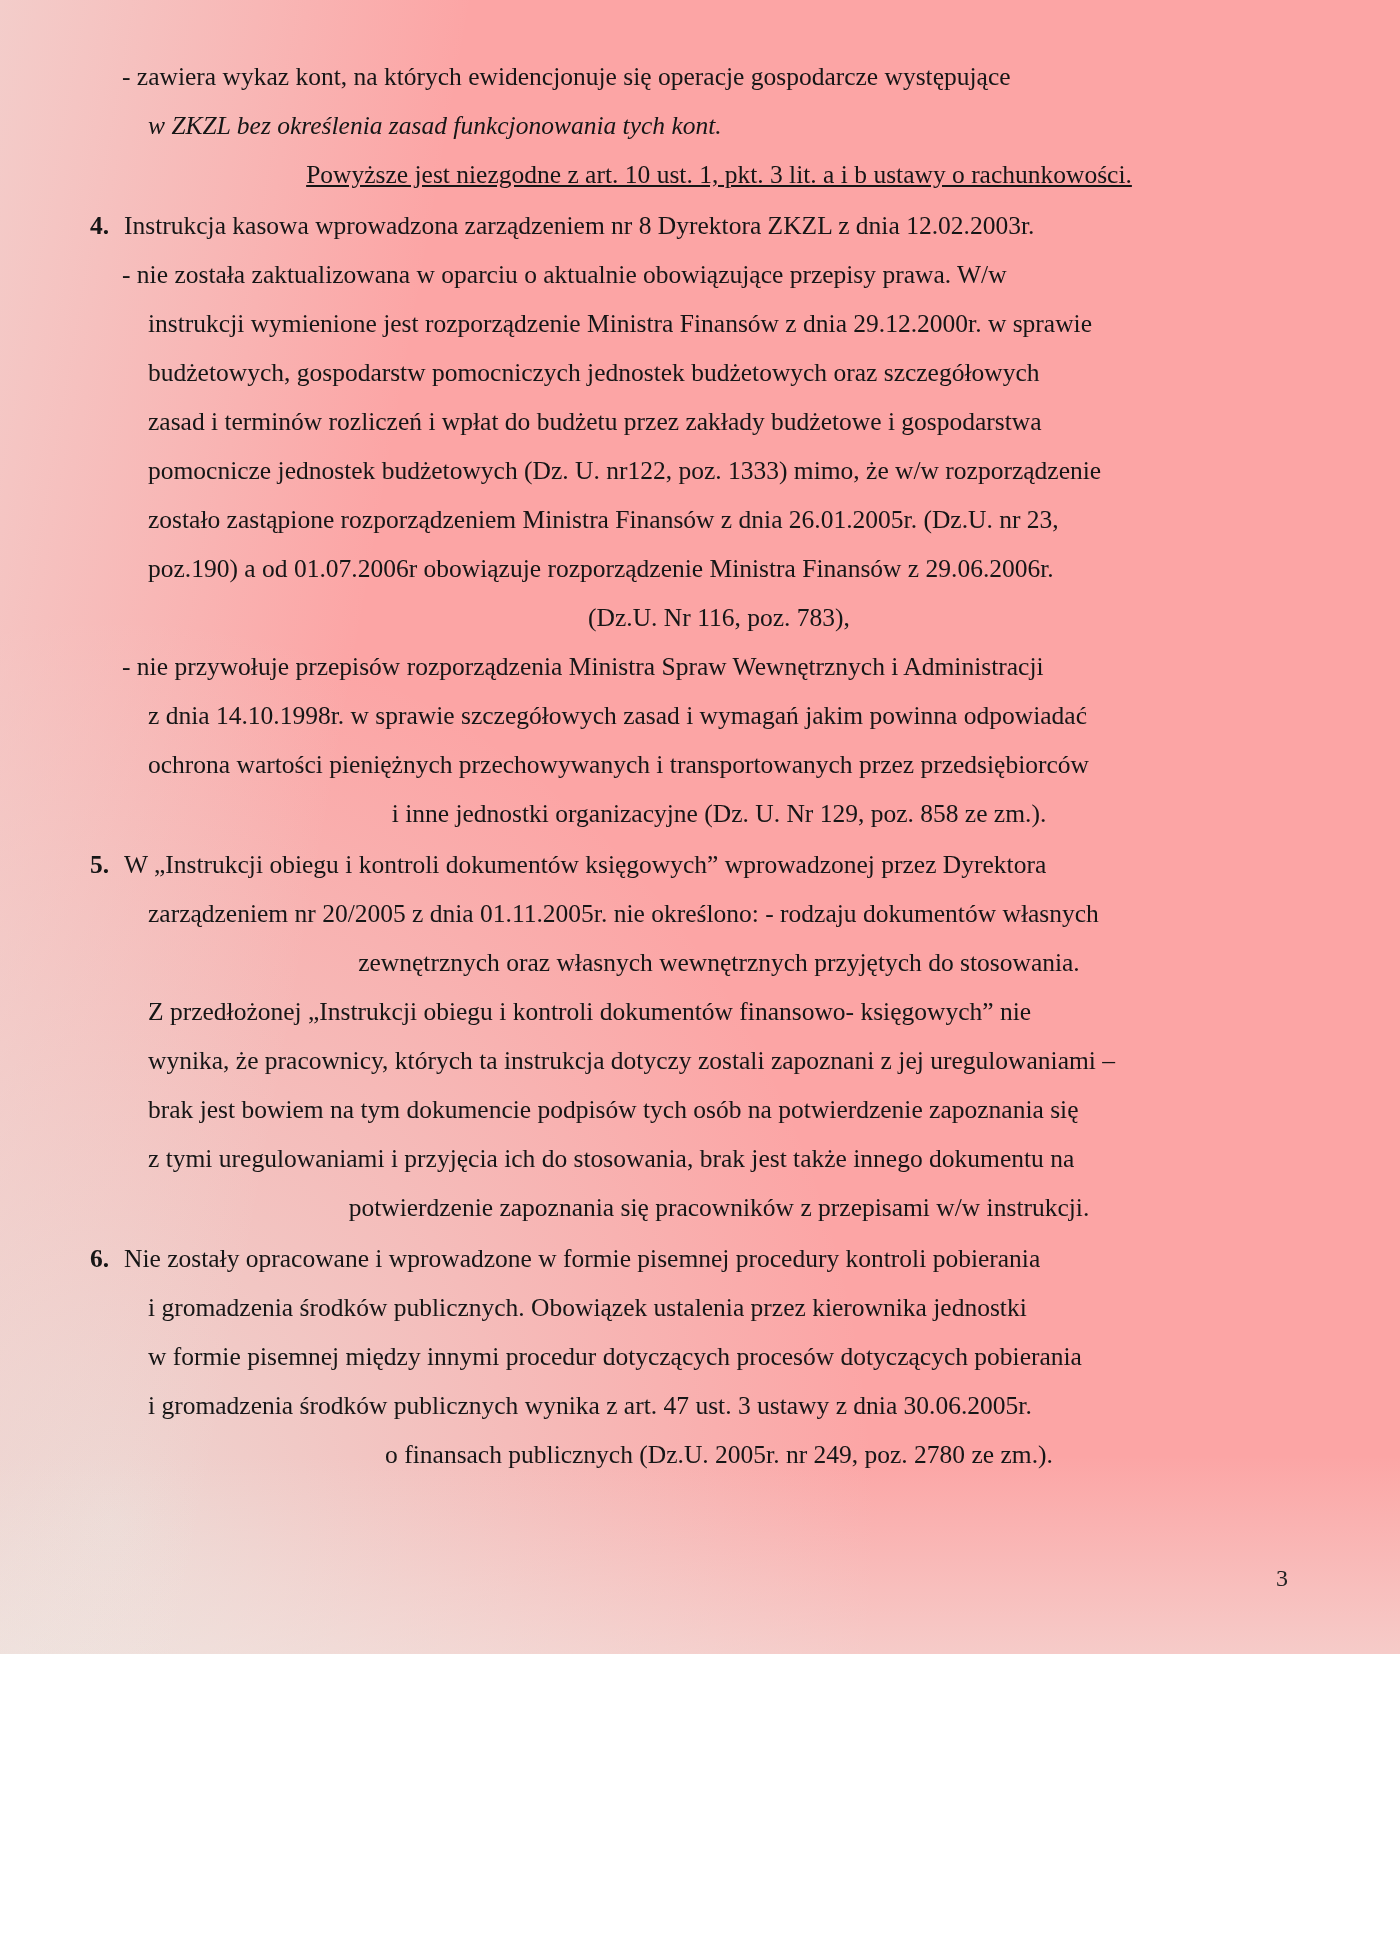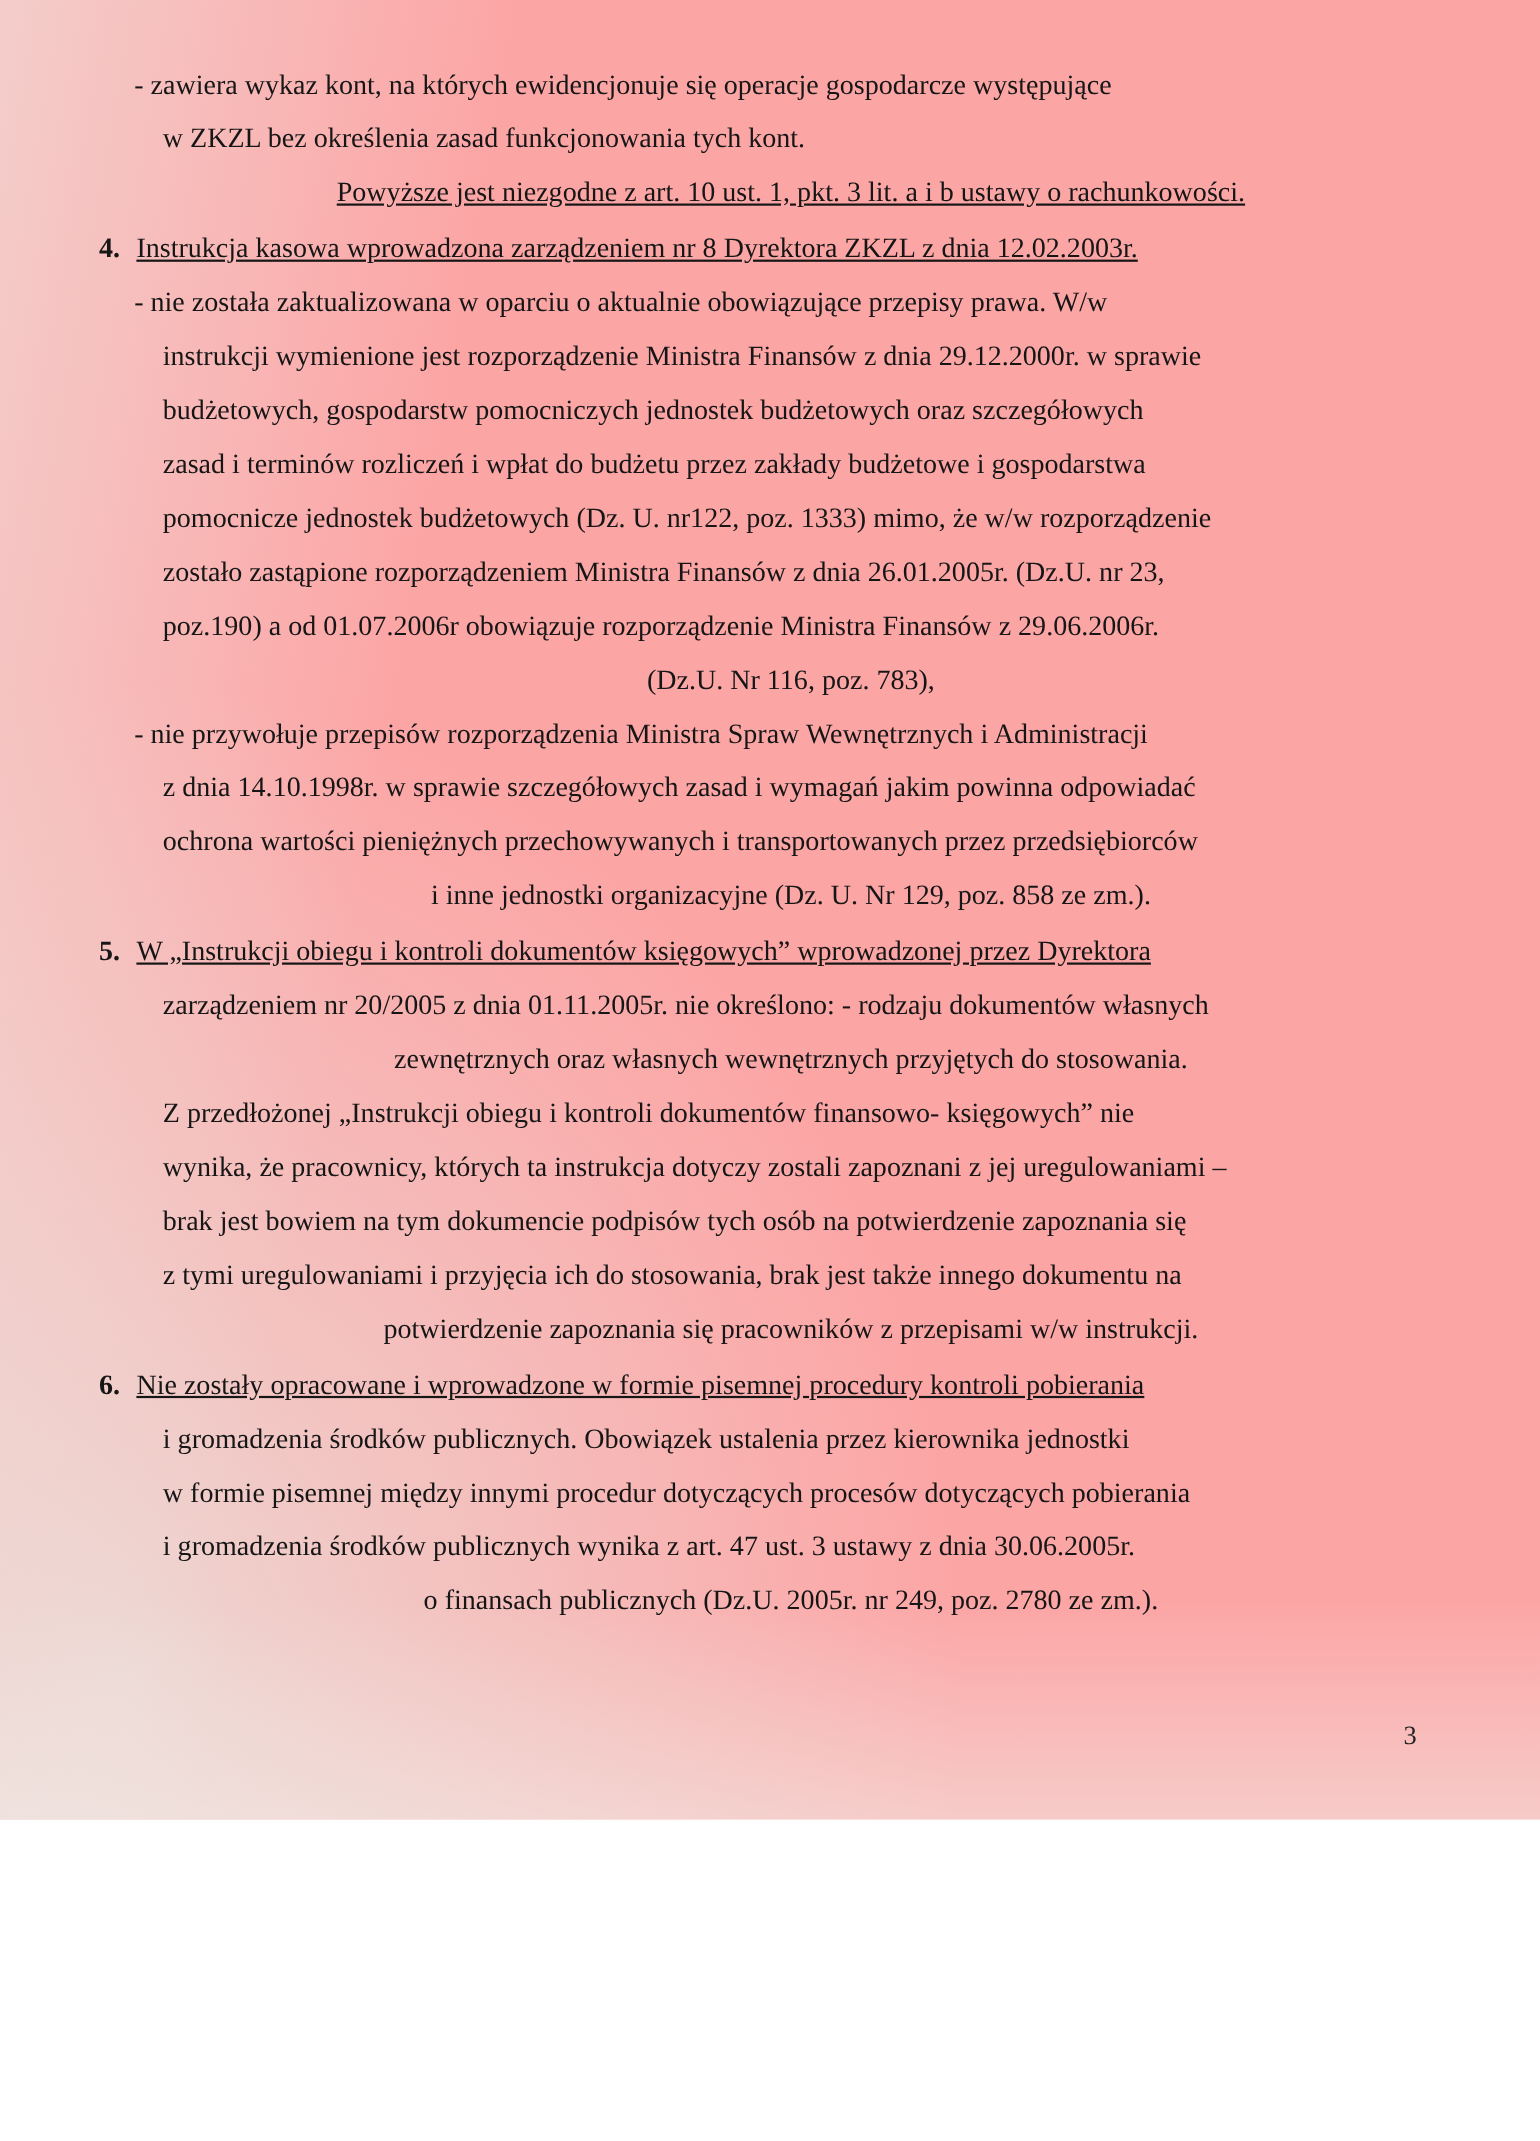--- a/index.html
+++ b/index.html
@@ -47,32 +47,32 @@
     color: #161616;
   }
   .dash-block {
     padding-left: 58px;
     text-indent: -26px;
     margin-bottom: 0;
   }
   .sub-line {
     padding-left: 58px;
     text-align: left;
+    font-style: italic;
   }
   .note-line {
     padding-left: 58px;
     text-align: center;
     text-decoration: underline;
   }
   .numbered {
     position: relative;
     padding-left: 58px;
     text-indent: -58px;
     margin-top: 2px;
-    text-decoration: underline;
   }
   .numbered .num {
     font-weight: bold;
     display: inline-block;
     width: 34px;
     text-indent: 0;
   }
   .cont {
     padding-left: 58px;
     text-indent: 0;

